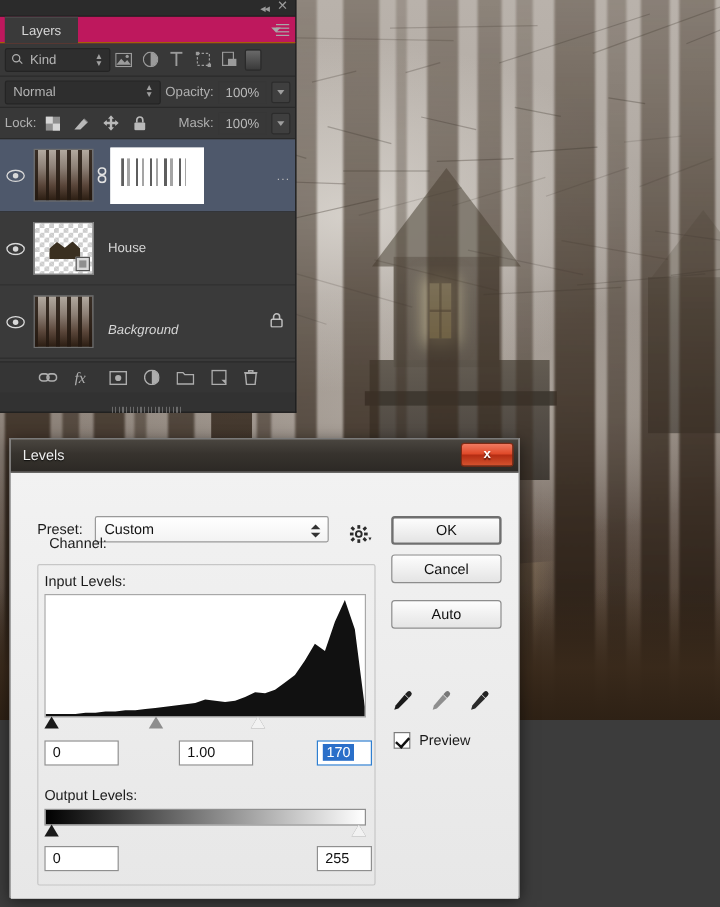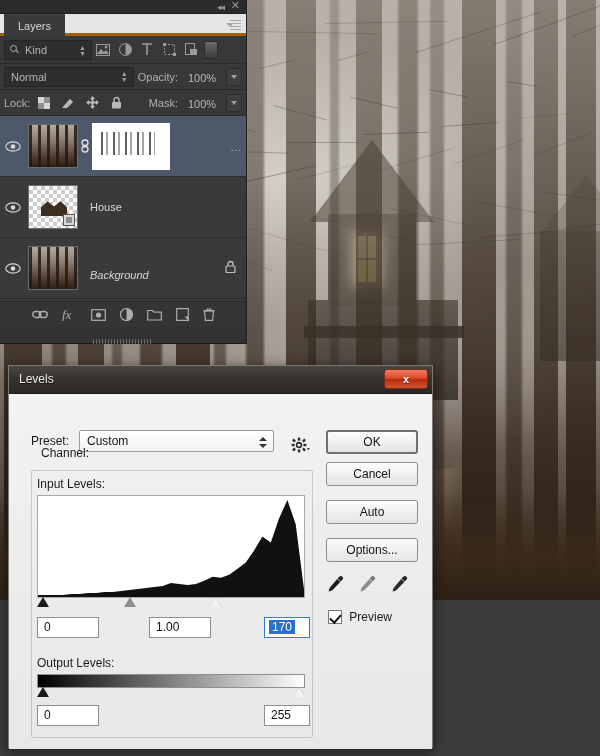--- a/index.html
+++ b/index.html
@@ -103,21 +103,21 @@
     color: #c8c8c8; font-size: 11px; user-select: none;
   }
   .panel-titlebar {
     position: relative; height: 14px; background: #2b2b2b; border-bottom: 1px solid #1f1f1f;
   }
   .tb-ctrl { position: absolute; top: 2px; color: #9a9a9a; font-size: 9px; line-height: 10px; cursor: pointer; }
   .tb-collapse { right: 22px; letter-spacing: -1px; }
   .tb-close { right: 6px; font-size: 11px; top: 0px; }
 
   .panel-tabrow {
-    position: relative; height: 22px; background: #e5e5e5; border-bottom: 3px solid #a16207; text-decoration: underline;
+    position: relative; height: 22px; background: #be185d; border-bottom: 1px solid #a16207; text-decoration: underline;
   }
   .tab-active {
     position: absolute; left: 4px; top: 0; height: 22px; padding: 0 14px;
     background: #3a3a3a; color: #d8d8d8; font-size: 11px; line-height: 22px;
     border-top: 1px solid #484848; cursor: pointer;
   }
   .panel-menu {
     position: absolute; right: 4px; top: 4px; width: 16px; height: 14px; cursor: pointer;
   }
   .panel-menu i { display: block; width: 11px; height: 1px; background: #a8a8a8; margin: 2px 0 0 4px; }
@@ -677,21 +677,20 @@
           </g>
           <circle cx="8" cy="8" r="1.6" fill="#eee"></circle>
           <path d="M16 11 l2.6 0 l-1.3 2.4 z" fill="#2b2b2b"></path>
         </svg>
       </div>
 
       <div class="rightcol">
         <div class="btn default">OK</div>
         <div class="btn">Cancel</div>
         <div class="btn" style="margin-top:14px">Auto</div>
-        <div class="btn" style="margin-top:14px">Options...</div>
       </div>
 
       <div class="droppers">
         <span>
           <svg width="20" height="20" viewBox="0 0 20 20">
               <path d="M13.5 2.5 a2.2 2.2 0 0 1 3.1 3.1 l-2 2 l-3.1-3.1 z" fill="#222"></path>
               <path d="M11.2 5 l3.1 3.1 L6 16.4 l-3.4 1 l1-3.4 z" fill="#1a1a1a"></path>
             </svg>
         </span>
         <span>

